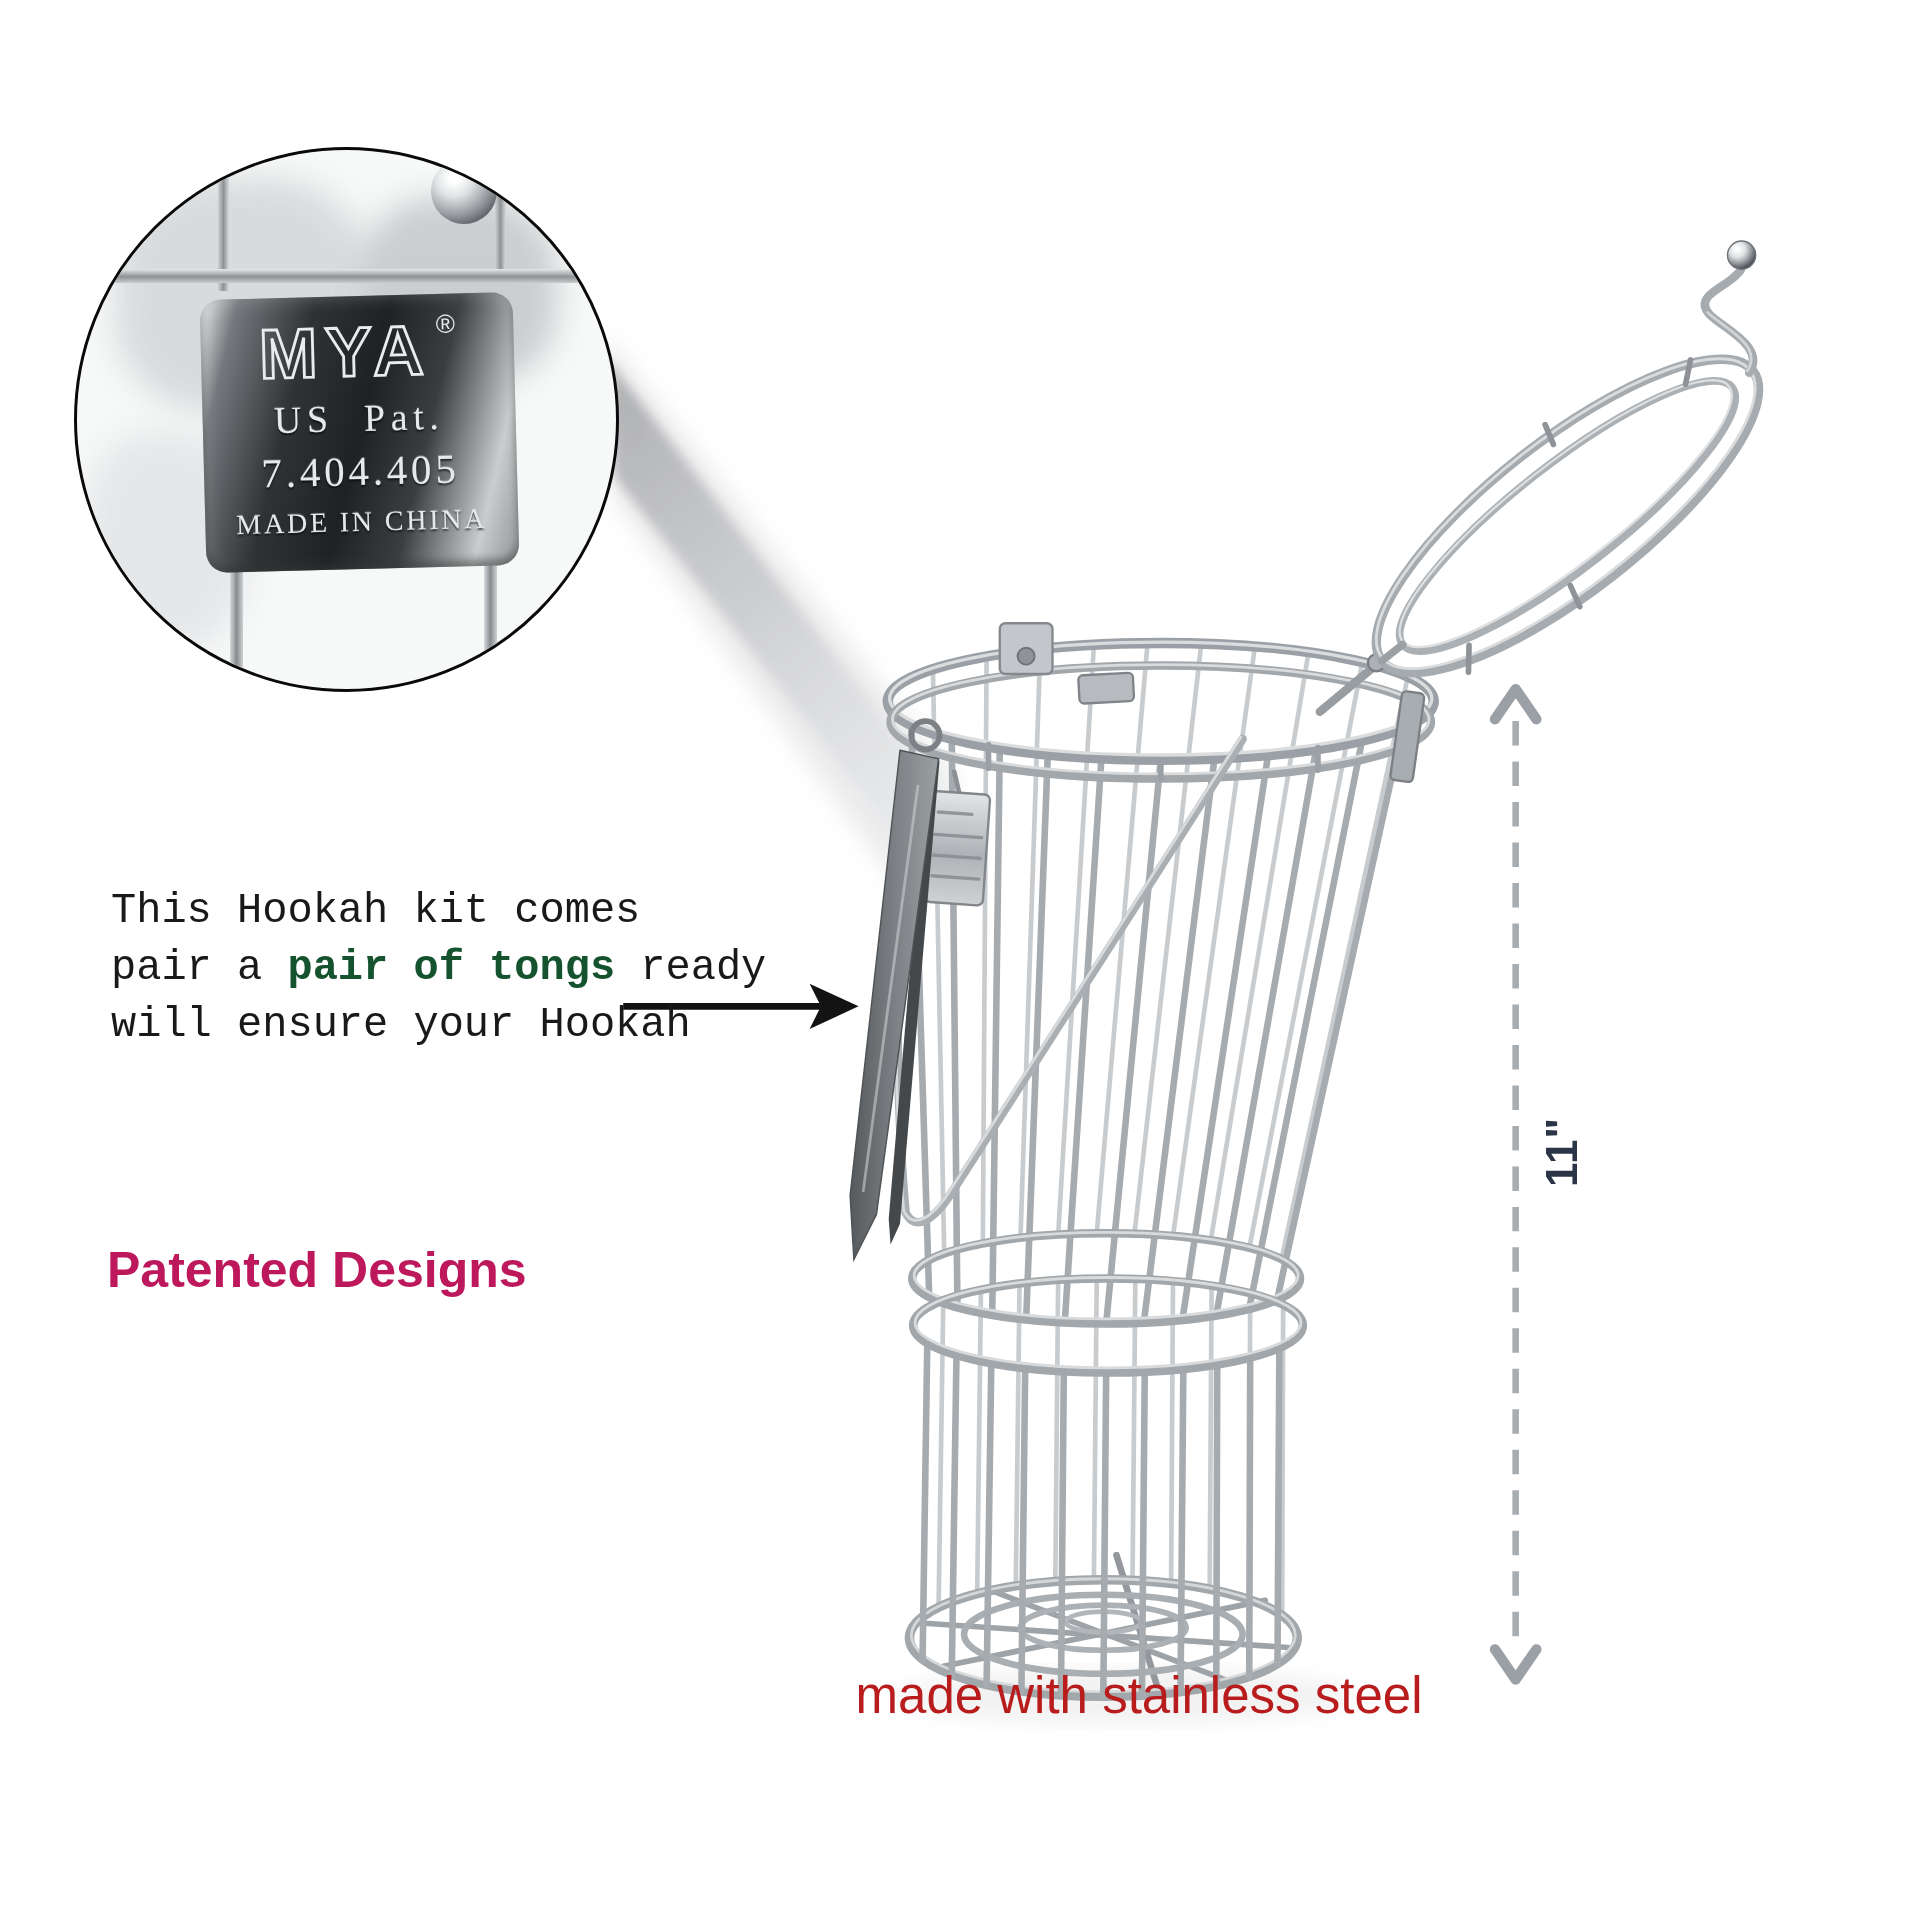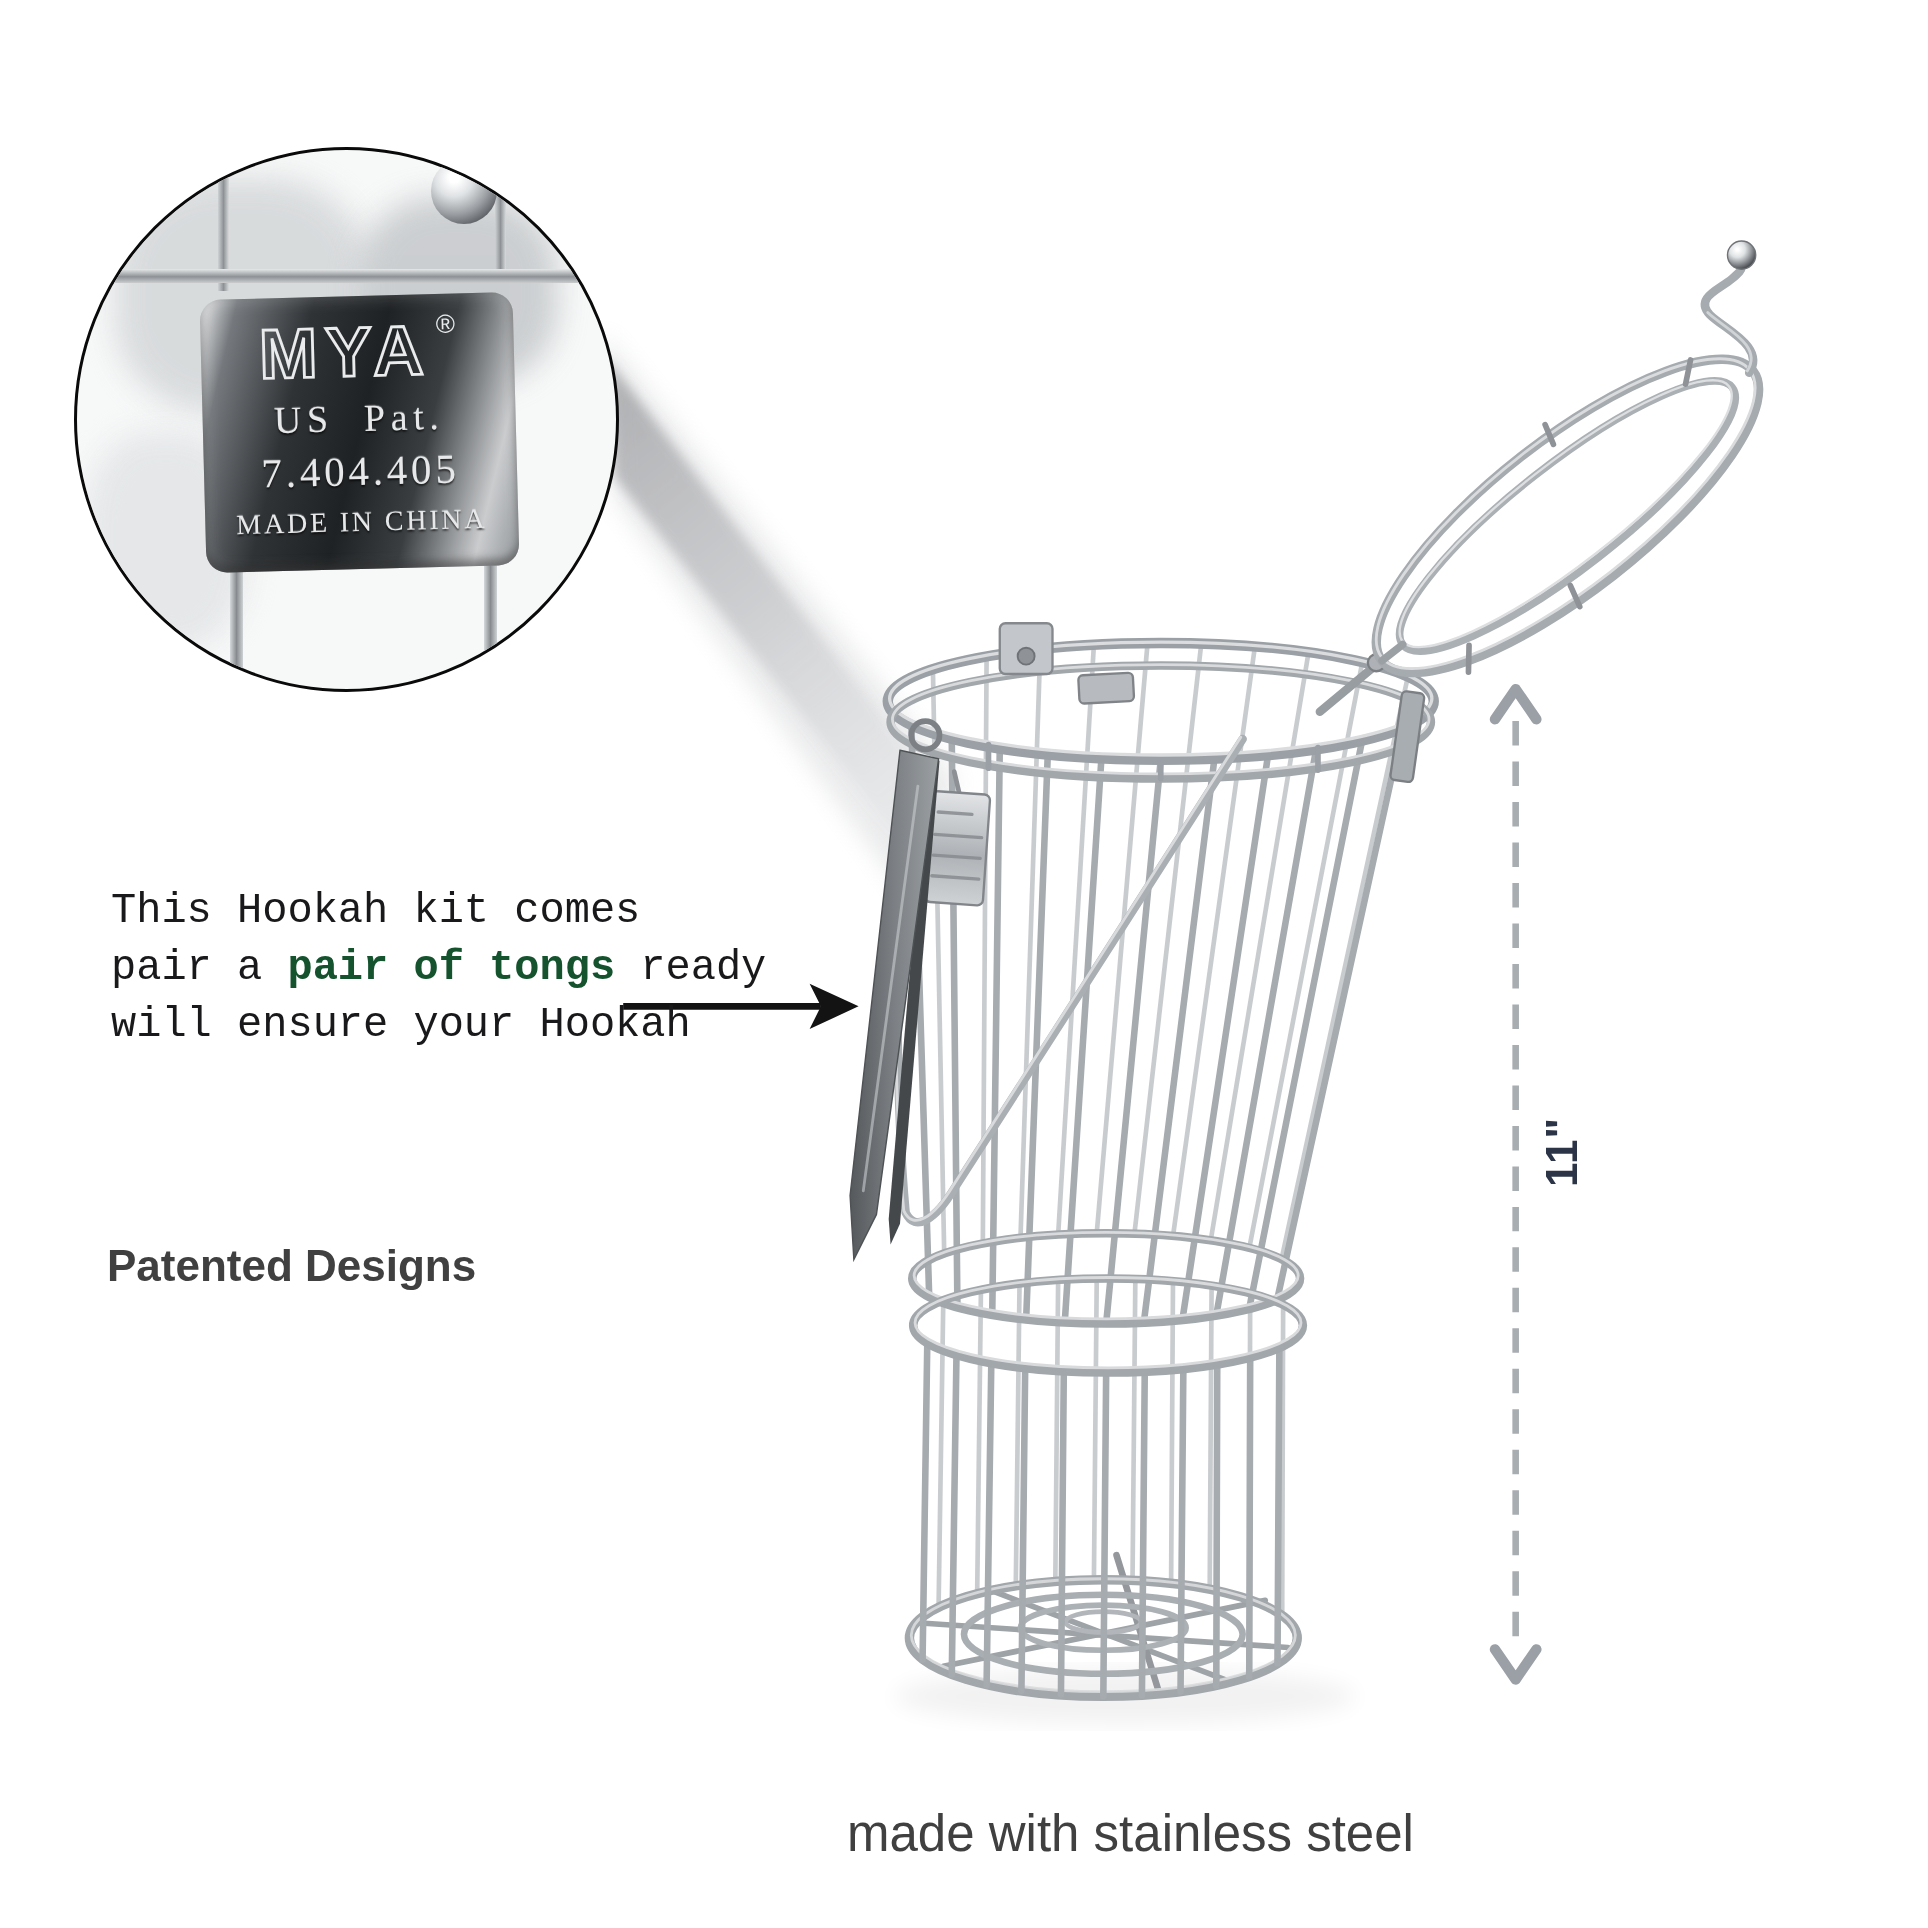--- a/index.html
+++ b/index.html
@@ -39,28 +39,28 @@
   .tg-line{font-family:"Liberation Serif","DejaVu Serif",serif;white-space:pre;
            text-shadow:0 1.9px 1.9px rgba(0,0,0,.65),0 -0.9px 0.9px rgba(255,255,255,.3);}
   .tg1{font-size:38px;letter-spacing:5.6px;margin-top:13px;}
   .tg2{font-size:41px;letter-spacing:3.8px;margin-top:7.5px;}
   .tg3{font-size:28px;letter-spacing:2.8px;margin-top:11.3px;}
 
   
   .para{position:absolute;z-index:4;color:#19191b;font-size:42px;line-height:57px;}
   .para b{font-weight:700;color:#14532d;}
   .para1{left:111px;top:883px;font-family:Liberation Mono, monospace;}
-  .heading{position:absolute;z-index:4;left:107px;top:1241px;font-size:44px;font-weight:700;color:#404040;}
+  .heading{position:absolute;z-index:4;left:107px;top:1241px;font-size:50px;font-weight:700;color:#be185d;}
   .para2{left:107px;top:1316px;}
 
   .dim{position:absolute;z-index:4;left:1505px;top:1124px;width:113px;height:56px;
        display:flex;align-items:center;justify-content:center;
        transform:rotate(-90deg);font-size:44px;font-weight:700;color:#2b3547;letter-spacing:0.9px;}
-  .caption{position:absolute;z-index:4;left:847px;top:1804px;width:584px;text-align:left;
-       font-size:51px;color:#404040;}
+  .caption{position:absolute;z-index:4;left:847px;top:1666px;width:584px;text-align:center;
+       font-size:51px;color:#b91c1c;}
 </style>
 </head>
 <body>
 
 <div class="stage">
 
   <svg class="art" width="1928" height="1928" viewBox="0 0 2048 2048">
     <defs>
       <linearGradient id="gblade" x1="0" y1="0" x2="1" y2="0">
         <stop offset="0" stop-color="#55595c"></stop>

